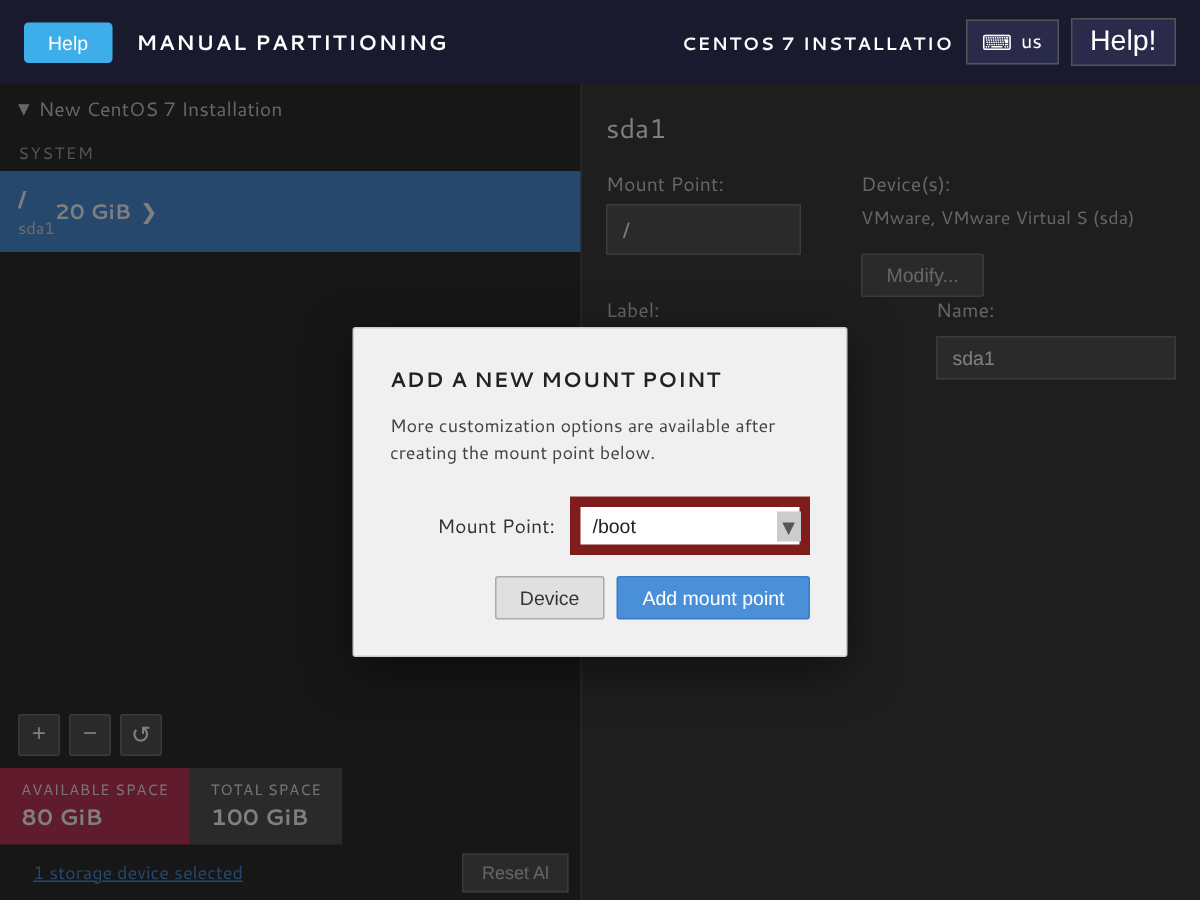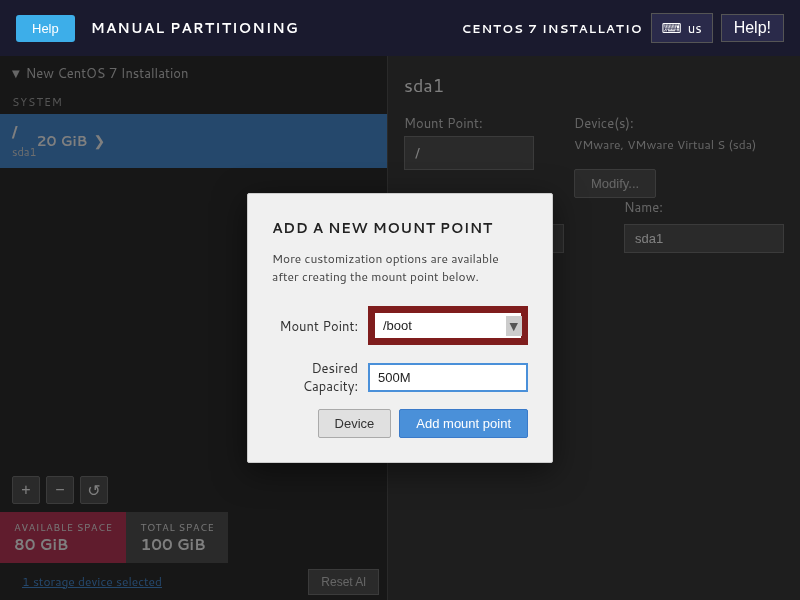--- a/index.html
+++ b/index.html
@@ -57,21 +57,21 @@
       gap: 6px;
     }
     .kb-icon {
       font-size: 14px;
     }
     .help-button {
       background: #2a2a4a;
       color: #fff;
       border: 1px solid #555;
       padding: 4px 12px;
-      font-size: 16px;
+      font-size: 19px;
       cursor: pointer;
     }
 
     
     .main-content {
       display: flex;
       height: calc(600px - 56px);
       position: relative;
     }
 
@@ -258,21 +258,21 @@
       display: flex;
       align-items: center;
       justify-content: center;
     }
 
     
     .dialog {
       background: #f0f0f0;
       border: 1px solid #ccc;
       box-shadow: 0 8px 32px rgba(0,0,0,0.5);
-      width: 306px;
+      width: 330px;
       padding: 24px;
       border-radius: 2px;
     }
     .dialog-title {
       font-size: 14px;
       font-weight: bold;
       color: #222;
       margin-bottom: 12px;
       letter-spacing: 0.5px;
     }
@@ -451,24 +451,20 @@
             <option value="/">/</option>
             <option value="/home">/home</option>
             <option value="/tmp">/tmp</option>
             <option value="/var">/var</option>
             <option value="swap">swap</option>
           </select>
           <span class="select-arrow">▼</span>
         </div>
       </div>
 
-      <div class="dialog-field-row">
-        <label class="dialog-field-label">Desired Capacity:</label>
-        <input class="dialog-input" type="text" value="500M" style="">
-      </div>
 
       <div class="dialog-buttons">
         <button class="cancel-btn">Device</button>
         <button class="add-mount-btn">Add mount point</button>
       </div>
     </div>
   </div>
 
 </div>
 

